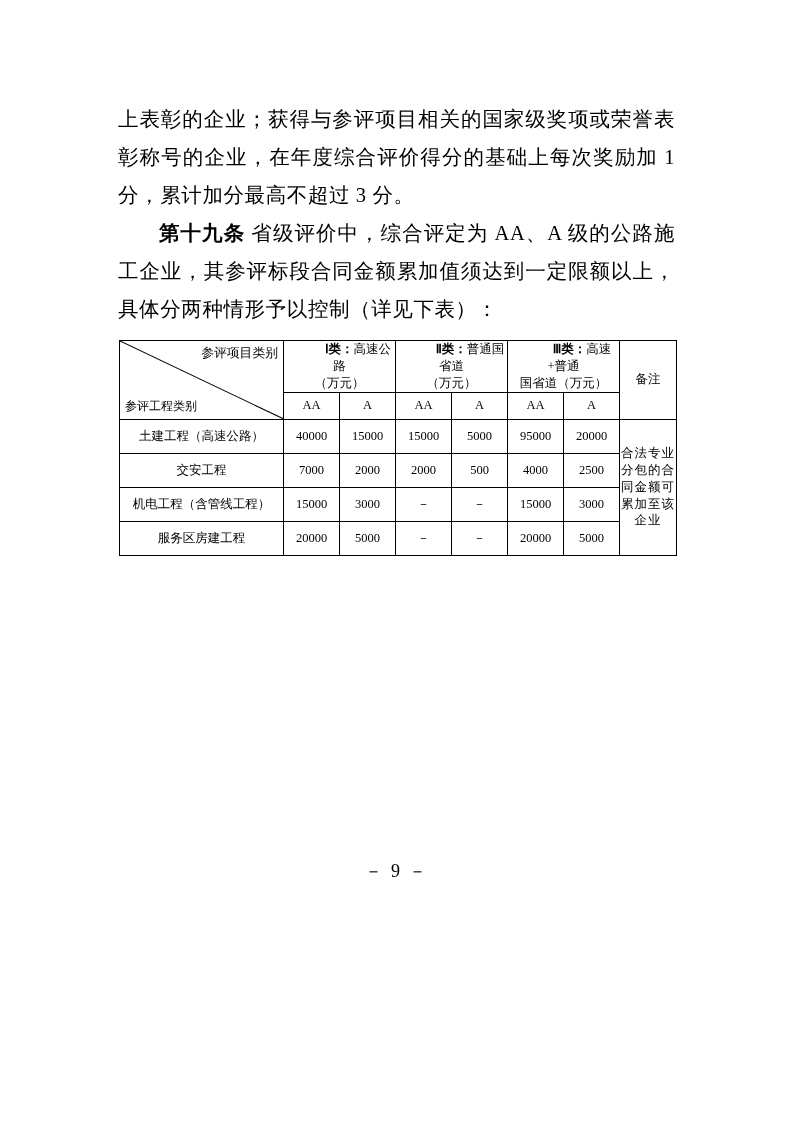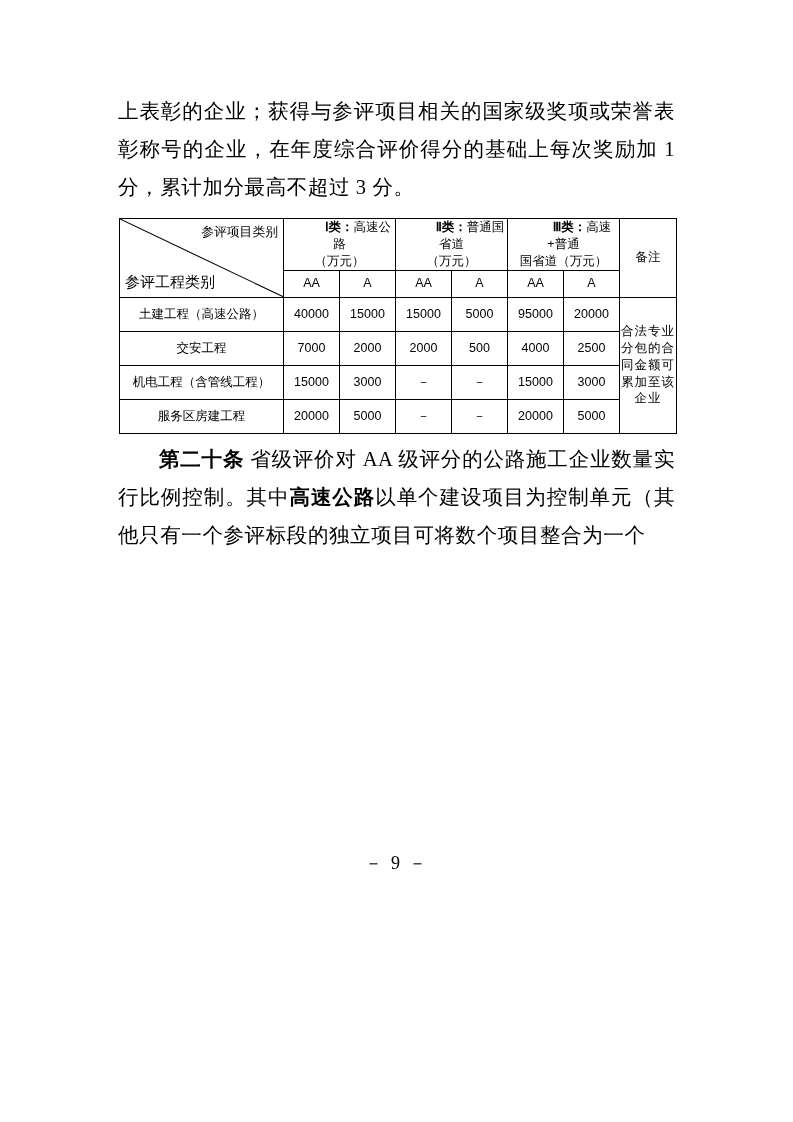--- a/index.html
+++ b/index.html
@@ -10,21 +10,21 @@
   body {
     width: 793px;
     height: 1122px;
     font-family: "Liberation Serif", "DejaVu Serif", serif;
     color: #000000;
     position: relative;
     overflow: hidden;
   }
   .page {
     position: absolute;
-    left: 0; top: 4px;
+    left: 0; top: 12px;
     width: 793px;
     height: 918px;
     box-sizing: border-box;
     padding: 88px 118px 16px 118px;
   }
   .para {
     font-size: 20.5px;
     line-height: 38px;
     text-align: justify;
     text-justify: inter-ideograph;
@@ -41,21 +41,21 @@
   
   .tbl-wrap {
     margin-top: 12px;
     margin-bottom: 6px;
     margin-left: 1px;
   }
   table.main {
     border-collapse: collapse;
     width: 557px;
     table-layout: fixed;
-    font-family: Liberation Sans, sans-serif;
+    font-family: Liberation Serif, serif;
   }
   table.main td, table.main th {
     border: 1px solid #000;
     font-weight: normal;
     font-size: 12.5px;
     text-align: center;
     vertical-align: middle;
     padding: 0;
     line-height: 1.35;
   }
@@ -79,21 +79,21 @@
   .diag .t1 {
     position: absolute;
     right: 5px;
     top: 4px;
     font-size: 12.8px;
   }
   .diag .t2 {
     position: absolute;
     left: 5px;
     bottom: 4px;
-    font-size: 15px;
+    font-size: 12px;
   }
   .rowlabel {
     text-align: left;
     padding: 6px 6px 6px 7px;
     font-size: 12.8px;
   }
   .datacell {
     font-size: 12.8px;
     height: 33px;
   }
@@ -116,20 +116,21 @@
     letter-spacing: 2px;
   }
 </style>
 </head>
 <body>
 
 <div class="page">
 
   <p class="para">上表彰的企业；获得与参评项目相关的国家级奖项或荣誉表彰称号的企业，在年度综合评价得分的基础上每次奖励加 1 分，累计加分最高不超过 3 分。</p>
 
+  <p class="para indent"><span class="bold">第十九条</span>&nbsp;<span>省级评价中，综合评定为 AA、A 级的公路施工企业，其参评标段合同金额累加值须达到一定限额以上，具体分两种情形予以控制（详见下表）：</span></p>
 
 
 
   <div class="tbl-wrap">
     <table class="main">
       <colgroup>
         <col style="width:164px">
         <col style="width:56px">
         <col style="width:56px">
         <col style="width:56px">
@@ -204,16 +205,15 @@
           <td class="datacell">5000</td>
           <td class="datacell">－</td>
           <td class="datacell">－</td>
           <td class="datacell">20000</td>
           <td class="datacell">5000</td>
         </tr>
       </tbody>
     </table>
   </div>
 
-  <p class="para indent"><span class="bold">第二十条</span>&nbsp;<span>省级评价对 AA 级评分的公路施工企业数量实行比例控制。其中</span><span class="bold">高速公路</span><span>以单个建设项目为控制单元（其他只有一个参评标段的独立项目可将数个项目整合为一个</span></p>
 
   <div class="pagenum">－ 9 －</div>
 </div>
 
 </body></html>

